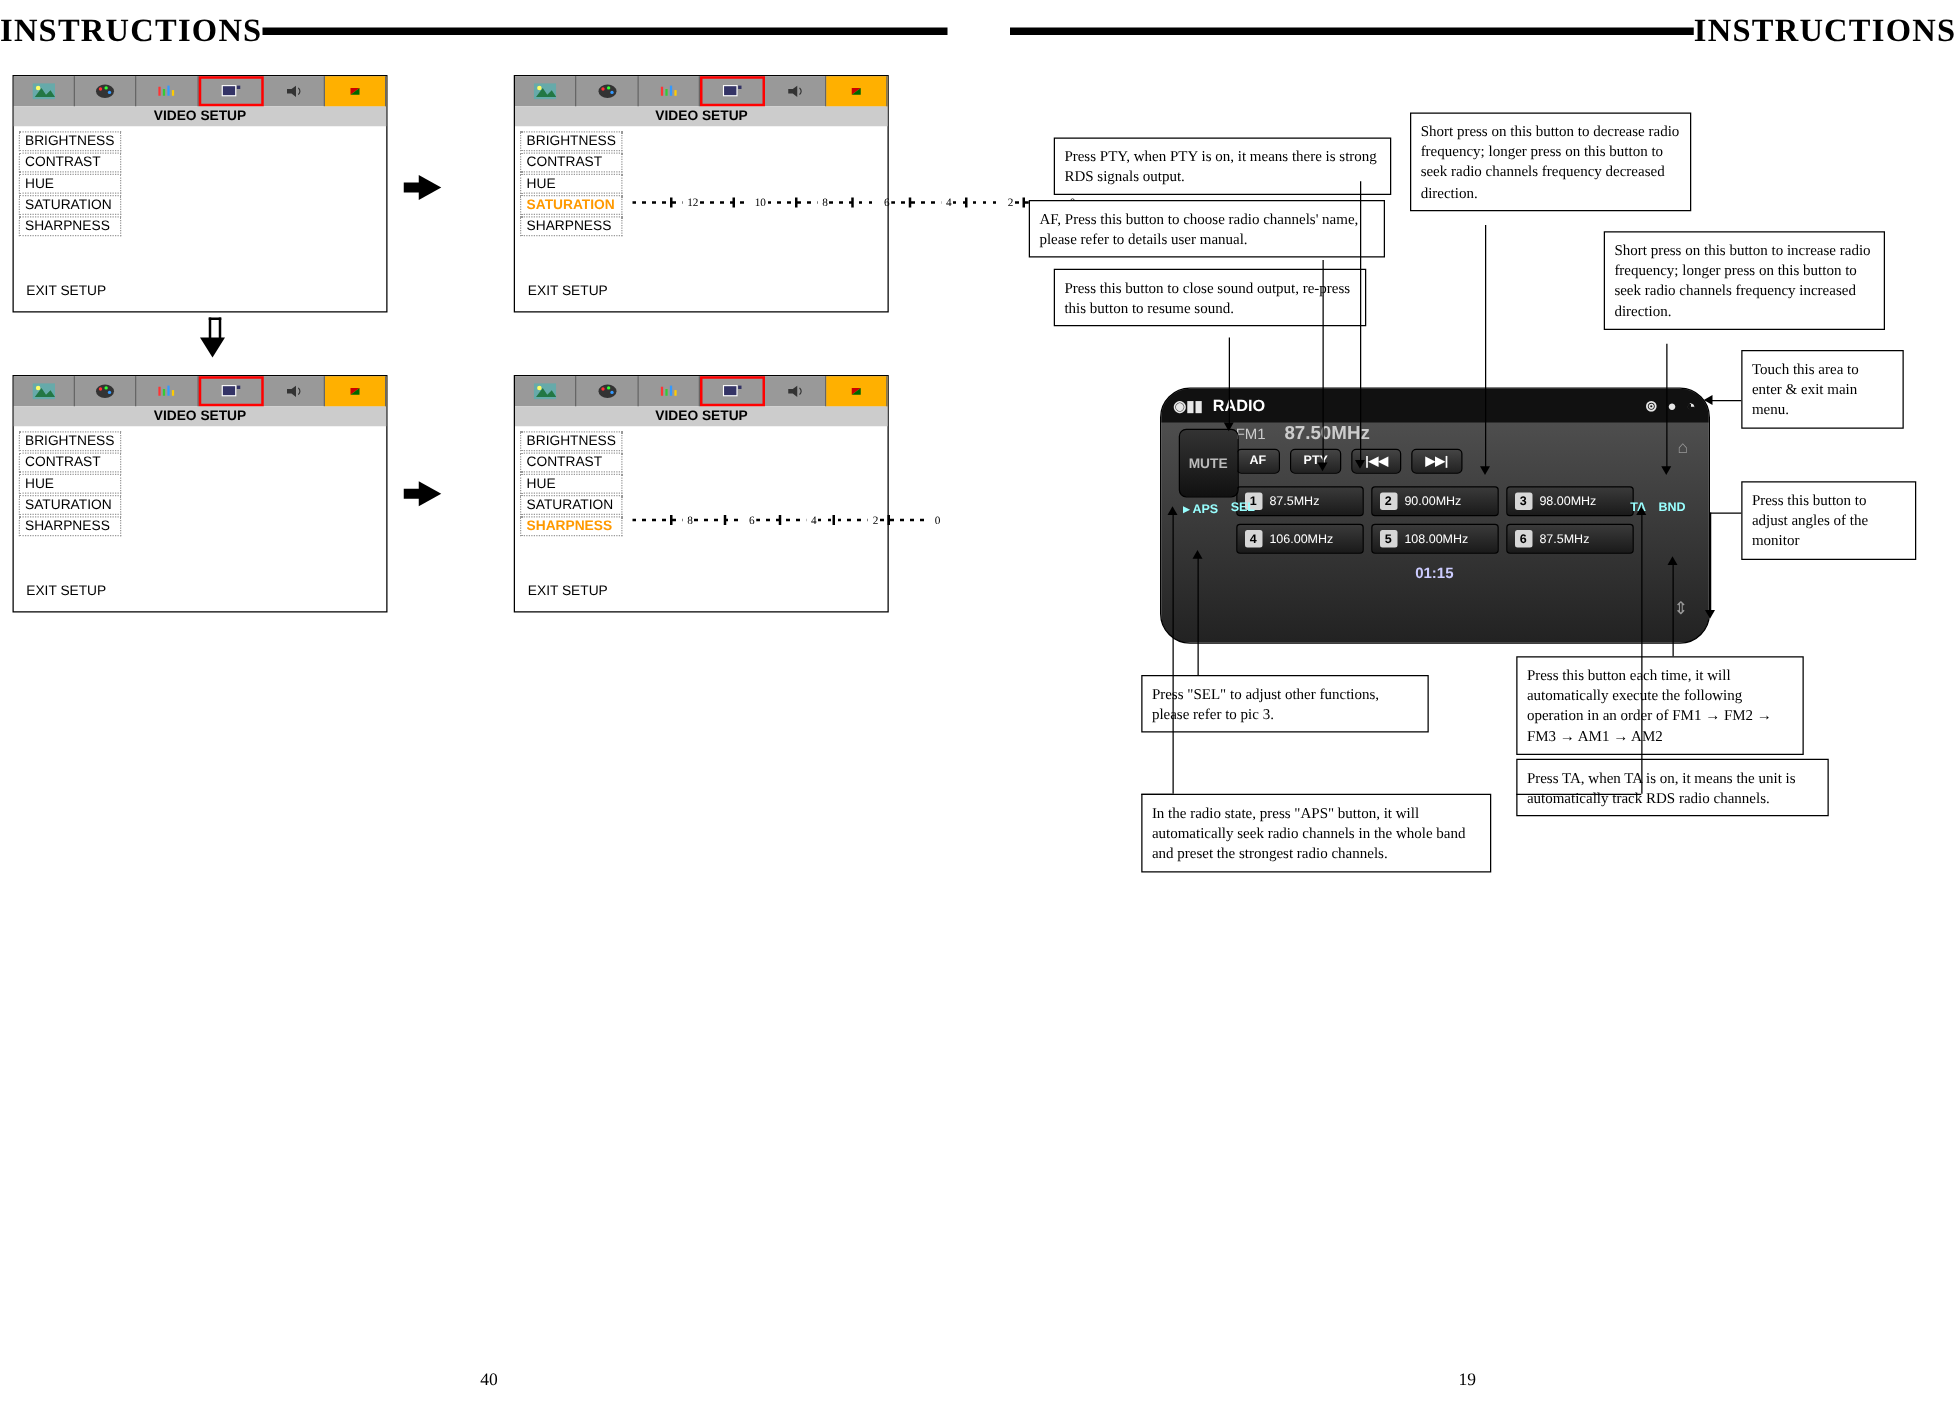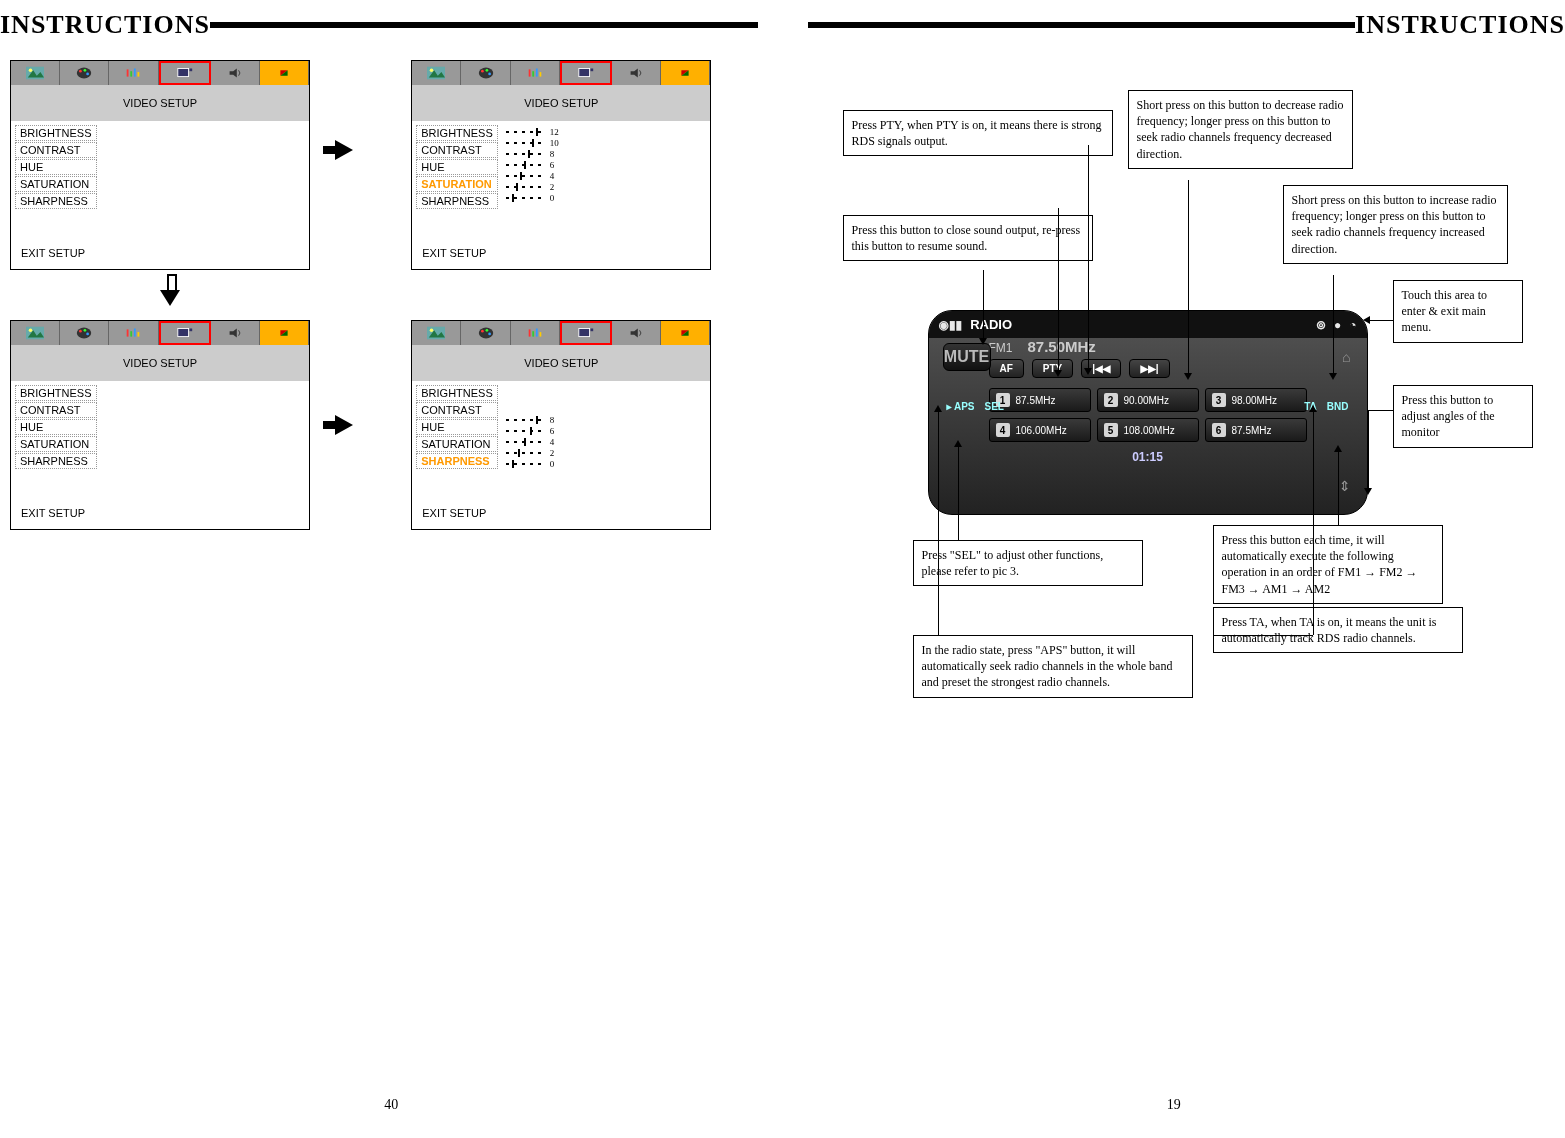--- a/index.html
+++ b/index.html
@@ -75,22 +75,22 @@
     font-size: 10px;
     color: #000;
   }
   .tab svg { width: 18px; height: 14px; }
   .tab.active { border: 2px solid red; }
   .tab.orange { background: #ffb000; }
   .setup-title {
     background: #ccc;
     text-align: center;
     font-size: 11px;
-    font-weight: normal;
-    padding: 12px;
+    font-weight: bold;
+    padding: 2px;
     font-family: Arial, sans-serif;
   }
   .setup-body {
     display: flex;
     min-height: 120px;
     padding: 4px;
     gap: 8px;
   }
   .setup-list {
     display: flex;
@@ -100,21 +100,20 @@
     font-family: Arial, sans-serif;
   }
   .setup-item {
     border: 1px dotted #999;
     padding: 1px 4px;
     white-space: nowrap;
   }
   .setup-item.sel { color: #ff9900; font-weight: bold; }
   .setup-bars {
     display: flex;
-    flex-direction: column;
     gap: 1px;
     font-size: 9px;
     padding-top: 2px;
   }
   .setup-bar-row { display: flex; align-items: center; gap: 4px; }
   .setup-bar {
     width: 40px;
     height: 2px;
     background: repeating-linear-gradient(90deg, #000 0 3px, transparent 3px 8px);
     position: relative;
@@ -215,26 +214,26 @@
     color: #fff;
     font-size: 13px;
     font-weight: bold;
     background: #111;
   }
   .rd-top .spacer { flex: 1; }
   .rd-top .ico { font-size: 12px; opacity: .9; }
   .rd-mute {
     position: absolute;
     left: 14px; top: 32px;
-    width: 48px; height: 28px;
+    width: 48px; height: 55px;
     background: linear-gradient(#333,#111);
     border-radius: 6px;
     display:flex;align-items:center;justify-content:center;
     color: #bbb;
-    font-size: 16px;
+    font-size: 11px;
     font-weight: bold;
     border:1px solid #000;
   }
   .rd-band {
     font-size: 12px;
     color: #ccc;
     margin-left: 60px;
     display: flex;
     align-items: baseline;
     gap: 15px;
@@ -649,20 +648,21 @@
 <div class="page-right">
   <div class="header header-right">
     <div class="header-bar"></div>
     <h1>INSTRUCTIONS</h1>
   </div>
 
 
   <div class="rds-area">
 
     <div class="callout" style="left:60px; top:30px; width:270px">Press PTY, when PTY is on, it means there is strong RDS signals output.</div>
+    <div class="callout" style="left:40px; top:80px; width:285px">AF, Press this button to choose radio channels' name, please refer to details user manual.</div>
     <div class="callout" style="left:60px; top:135px; width:250px">Press this button to close sound output, re-press this button to resume sound.</div>
     <div class="callout" style="left:500px; top:105px; width:225px">Short press on this button to increase radio frequency; longer press on this button to seek radio channels frequency increased direction.</div>
     <div class="callout" style="left:345px; top:10px; width:225px">Short press on this button to decrease radio frequency; longer press on this button to seek radio channels frequency decreased direction.</div>
     <div class="callout" style="left:610px; top:200px; width:130px">Touch this area to enter &amp; exit main menu.</div>
     <div class="callout" style="left:610px; top:305px; width:140px">Press this button to adjust angles of the monitor</div>
     <div class="callout" style="left:130px; top:460px; width:230px">Press "SEL" to adjust other functions, please refer to pic 3.</div>
     <div class="callout" style="left:430px; top:445px; width:230px">Press this button each time, it will automatically execute the following operation in an order of FM1 → FM2 → FM3 → AM1 → AM2</div>
     <div class="callout" style="left:130px; top:555px; width:280px">In the radio state, press "APS" button, it will automatically seek radio channels in the whole band and preset the strongest radio channels.</div>
     <div class="callout" style="left:430px; top:527px; width:250px">Press TA, when TA is on, it means the unit is automatically track RDS radio channels.</div>
 

